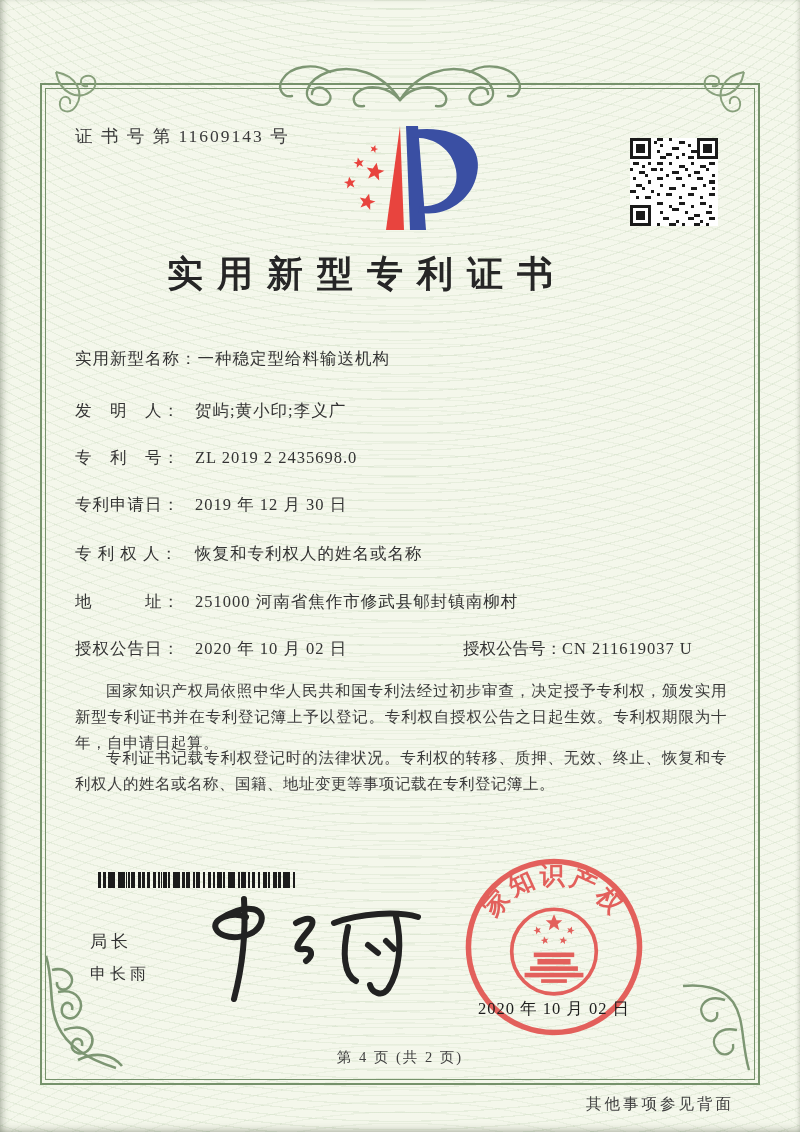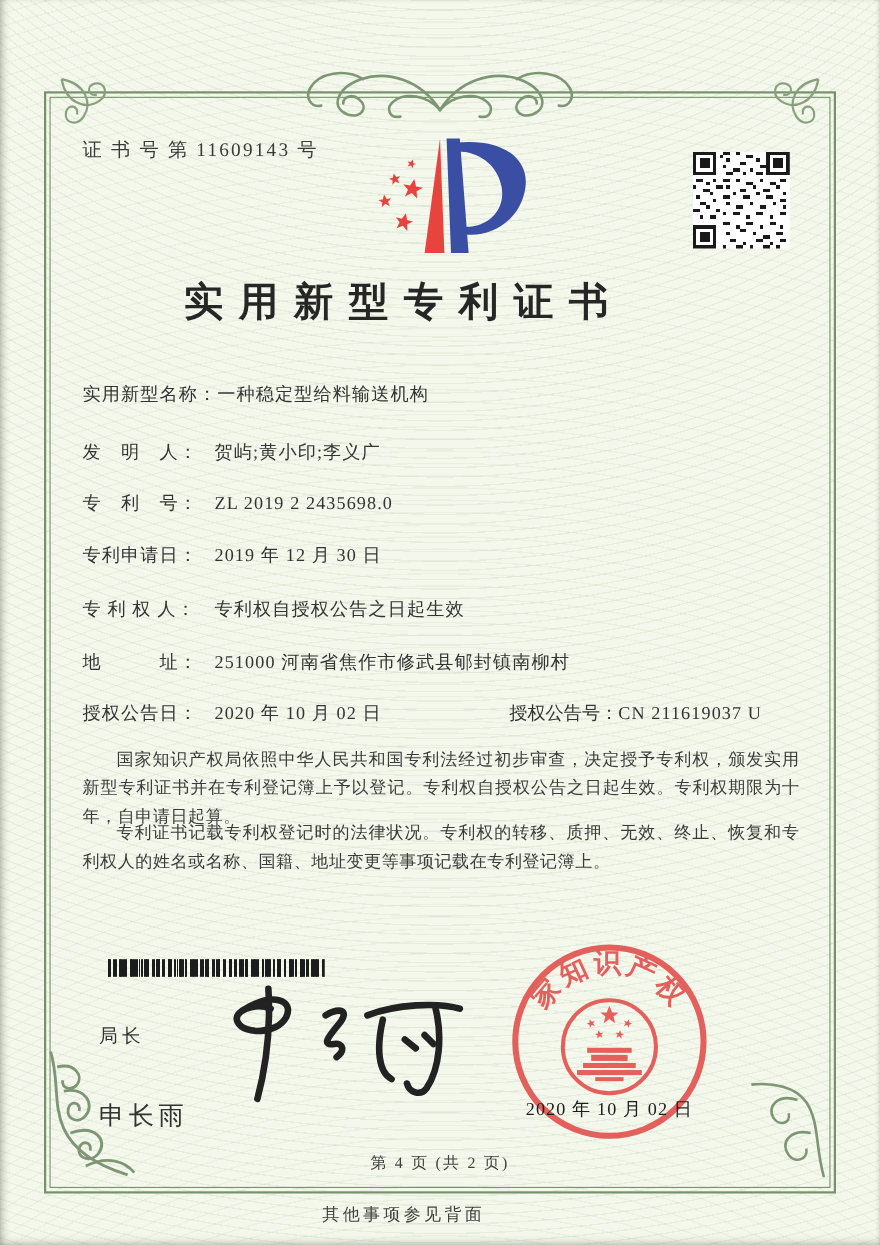--- a/index.html
+++ b/index.html
@@ -34,24 +34,24 @@
   .fvalue{letter-spacing:1px;}
   .grant-no{position:absolute;left:388px;top:0;}
   .body-par{left:75px;width:652px;font-size:15.5px;line-height:26px;text-align:justify;text-indent:2em;color:#3b3b3b;letter-spacing:0.5px;}
   .barcode{left:98px;top:872px;width:197px;height:16px;
     background:
       repeating-linear-gradient(90deg,#1c1c1c 0 2px,rgba(0,0,0,0) 2px 5px),
       repeating-linear-gradient(90deg,#1c1c1c 0 1px,rgba(0,0,0,0) 1px 7px),
       repeating-linear-gradient(90deg,#1c1c1c 0 3px,rgba(0,0,0,0) 3px 11px);
   }
   .director-label{left:90px;top:930px;font-size:17px;letter-spacing:4px;color:#333;}
-  .director-name{left:90px;top:964px;font-size:23px;letter-spacing:4px;color:#333;margin-top:35px;}
+  .director-name{left:90px;top:964px;font-size:16px;letter-spacing:4px;color:#333;}
   .seal-date{left:468px;top:998px;width:172px;text-align:center;font-size:16.5px;color:#1d1d1d;letter-spacing:1px;}
   .page-num{left:0;top:1048px;width:800px;text-align:center;font-size:14.5px;color:#3f3f3f;letter-spacing:2px;}
-  .back-note{left:0;top:1094px;width:734px;text-align:center;font-size:15.5px;color:#3f3f3f;letter-spacing:3px;}
+  .back-note{left:0;top:1094px;width:734px;text-align:right;font-size:15.5px;color:#3f3f3f;letter-spacing:3px;}
   .qr{left:630px;top:138px;width:88px;height:88px;}
   .logo{left:330px;top:118px;width:160px;height:122px;}
   .seal{left:462px;top:855px;width:184px;height:184px;opacity:.92;}
   .sig{left:192px;top:893px;width:250px;height:112px;}
   .ornament-top{left:250px;top:56px;width:300px;height:62px;}
   .flourish{width:60px;height:60px;}
   .fl-tl{left:50px;top:66px;}
   .fl-tr{left:690px;top:66px;transform:scaleX(-1);}
   .fl-bl{left:38px;top:952px;width:110px;height:120px;}
   .fl-br{left:660px;top:980px;width:95px;height:95px;transform:scaleX(-1);}
@@ -153,21 +153,21 @@
   <div class="abs field-row" style="top:400px">
     <span class="flabel">发　明　人：</span><span class="fvalue">贺屿;黄小印;李义广</span>
   </div>
   <div class="abs field-row" style="top:447px">
     <span class="flabel">专　利　号：</span><span class="fvalue">ZL 2019 2 2435698.0</span>
   </div>
   <div class="abs field-row" style="top:494px">
     <span class="flabel">专利申请日：</span><span class="fvalue">2019 年 12 月 30 日</span>
   </div>
   <div class="abs field-row" style="top:543px">
-    <span class="flabel">专 利 权 人：</span><span class="fvalue">专利权自授权公告之日起生效</span>
+    <span class="flabel">专 利 权 人：</span><span class="fvalue">恢复和专利权人的姓名或名称</span>
   </div>
   <div class="abs field-row" style="top:591px">
     <span class="flabel">地　　　址：</span><span class="fvalue">251000 河南省焦作市修武县郇封镇南柳村</span>
   </div>
   <div class="abs field-row" style="top:638px">
     <span><span class="flabel">授权公告日：</span><span class="fvalue">2020 年 10 月 02 日</span></span>
     <span class="grant-no"><span>授权公告号：</span><span class="fvalue">CN 211619037 U</span></span>
   </div>
 
   <div class="abs body-par" style="top:678px">国家知识产权局依照中华人民共和国专利法经过初步审查，决定授予专利权，颁发实用新型专利证书并在专利登记簿上予以登记。专利权自授权公告之日起生效。专利权期限为十年，自申请日起算。</div>

